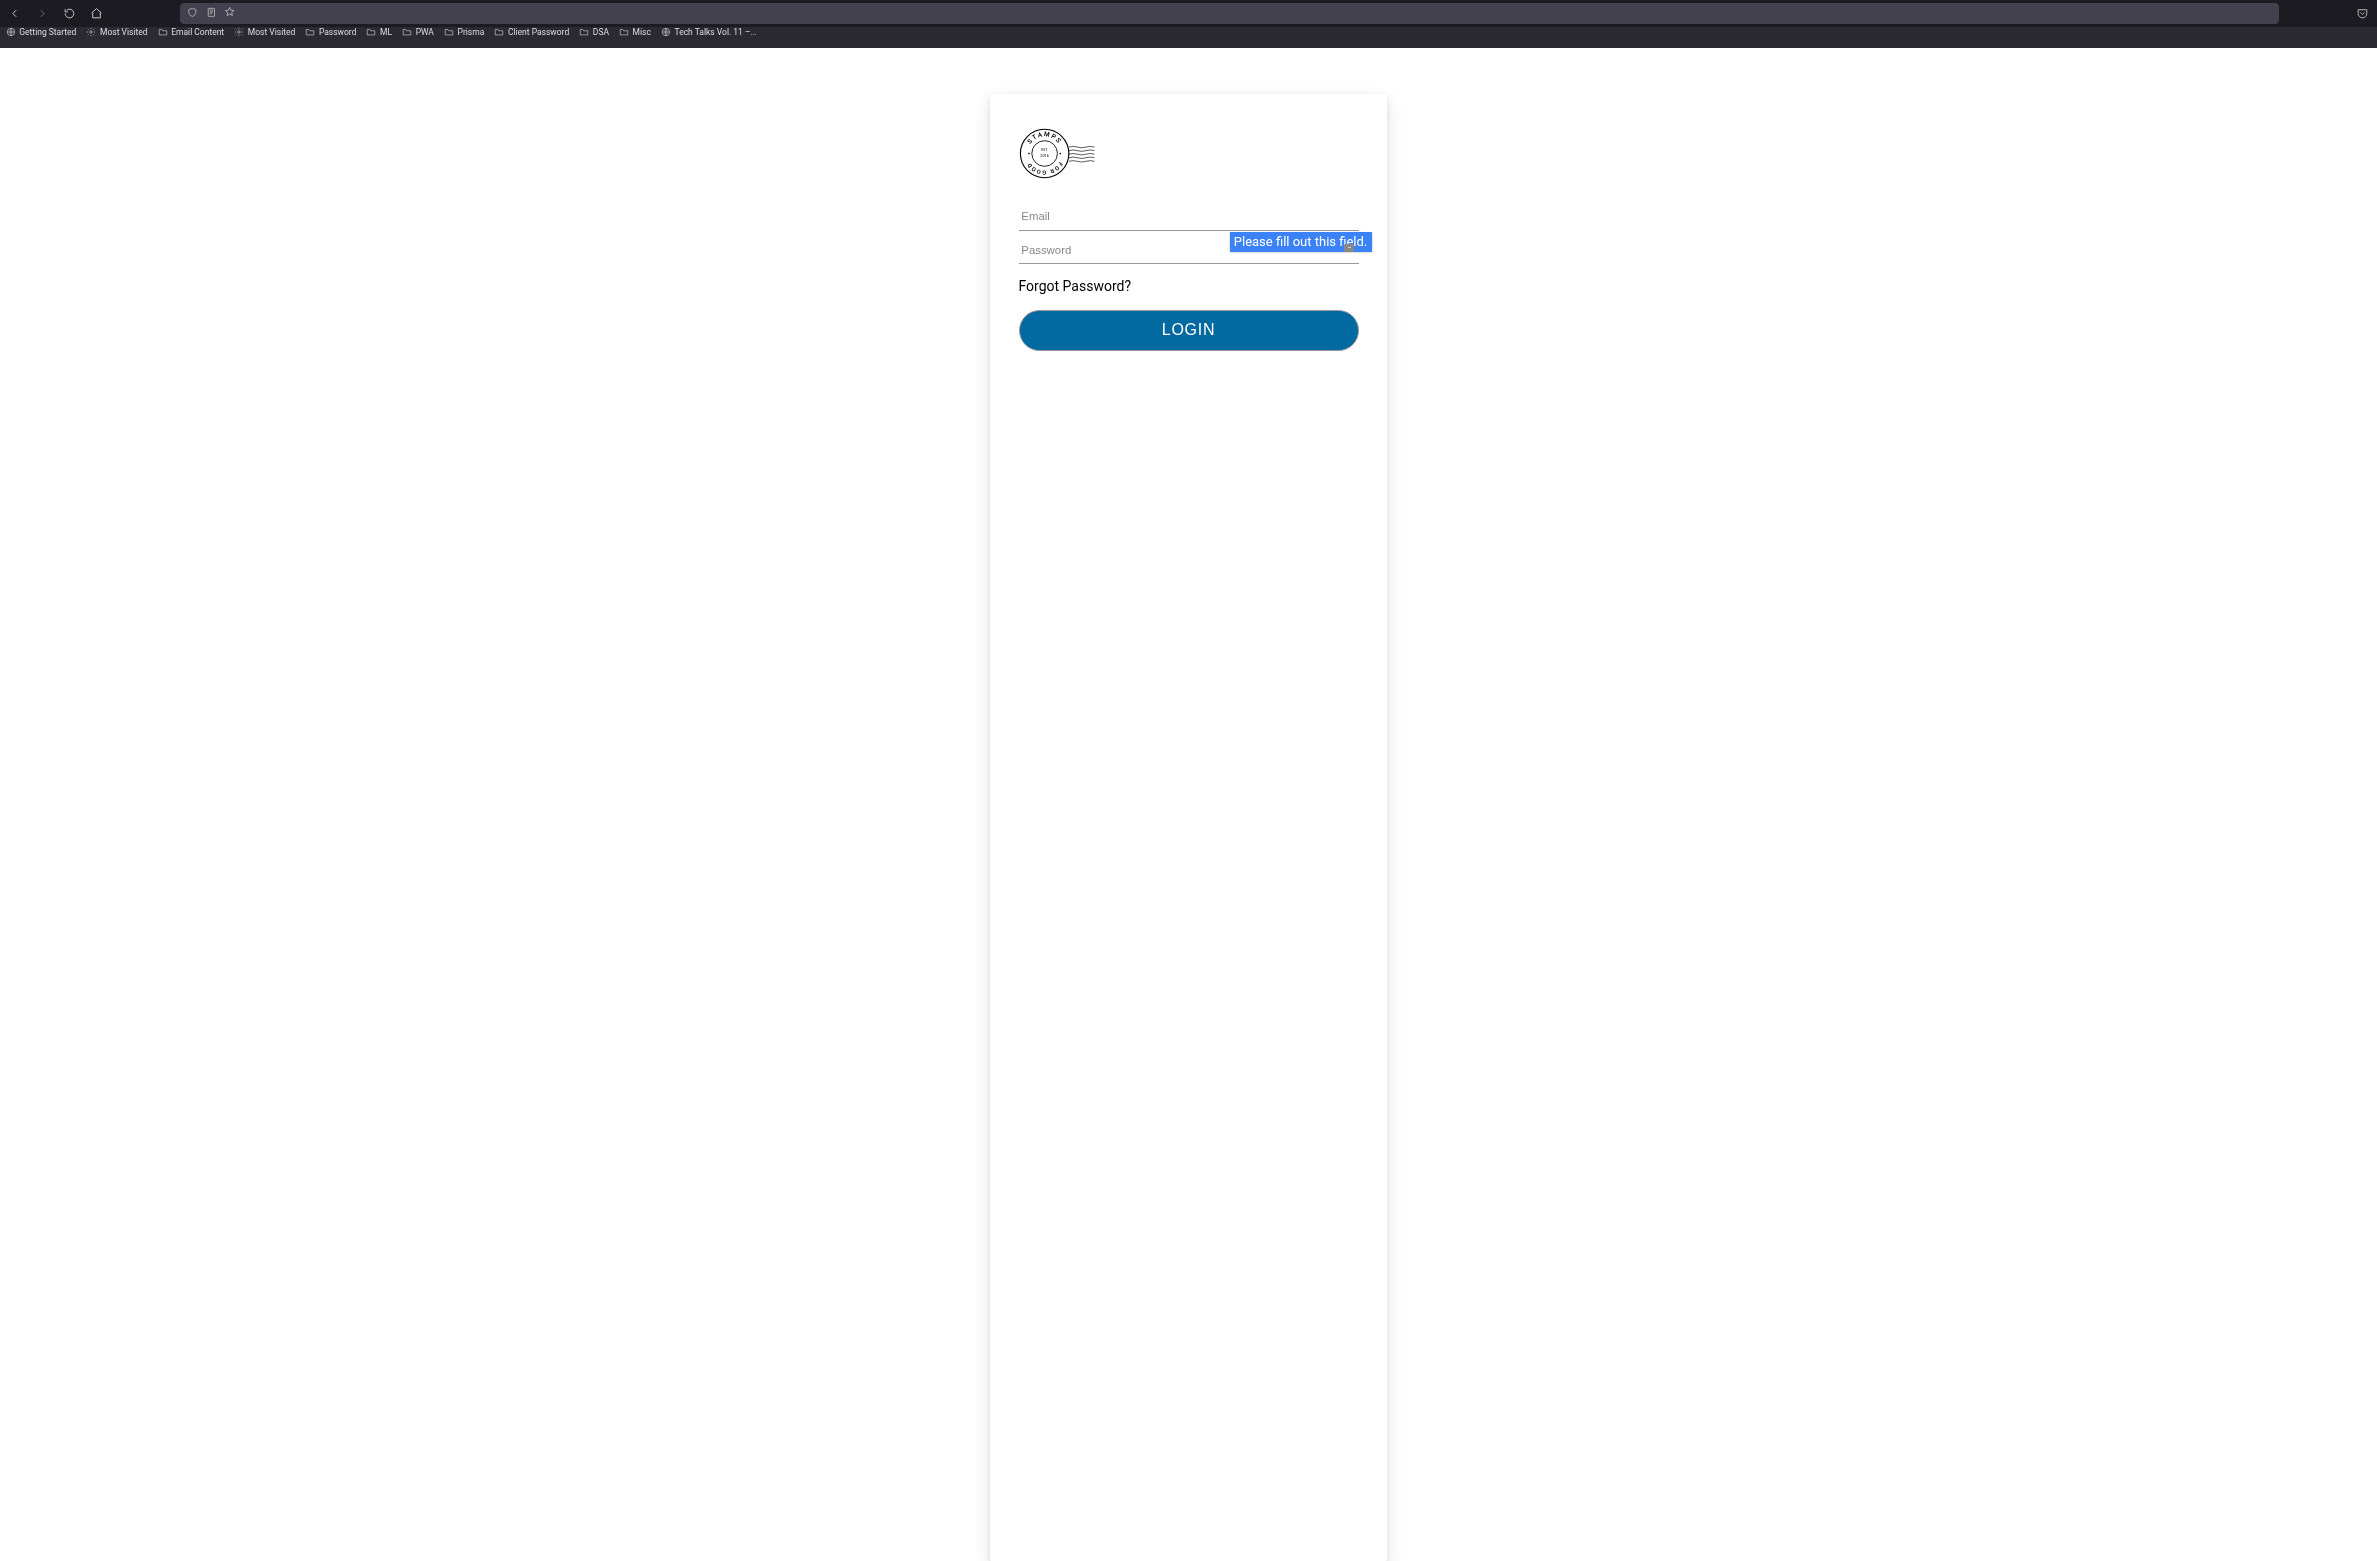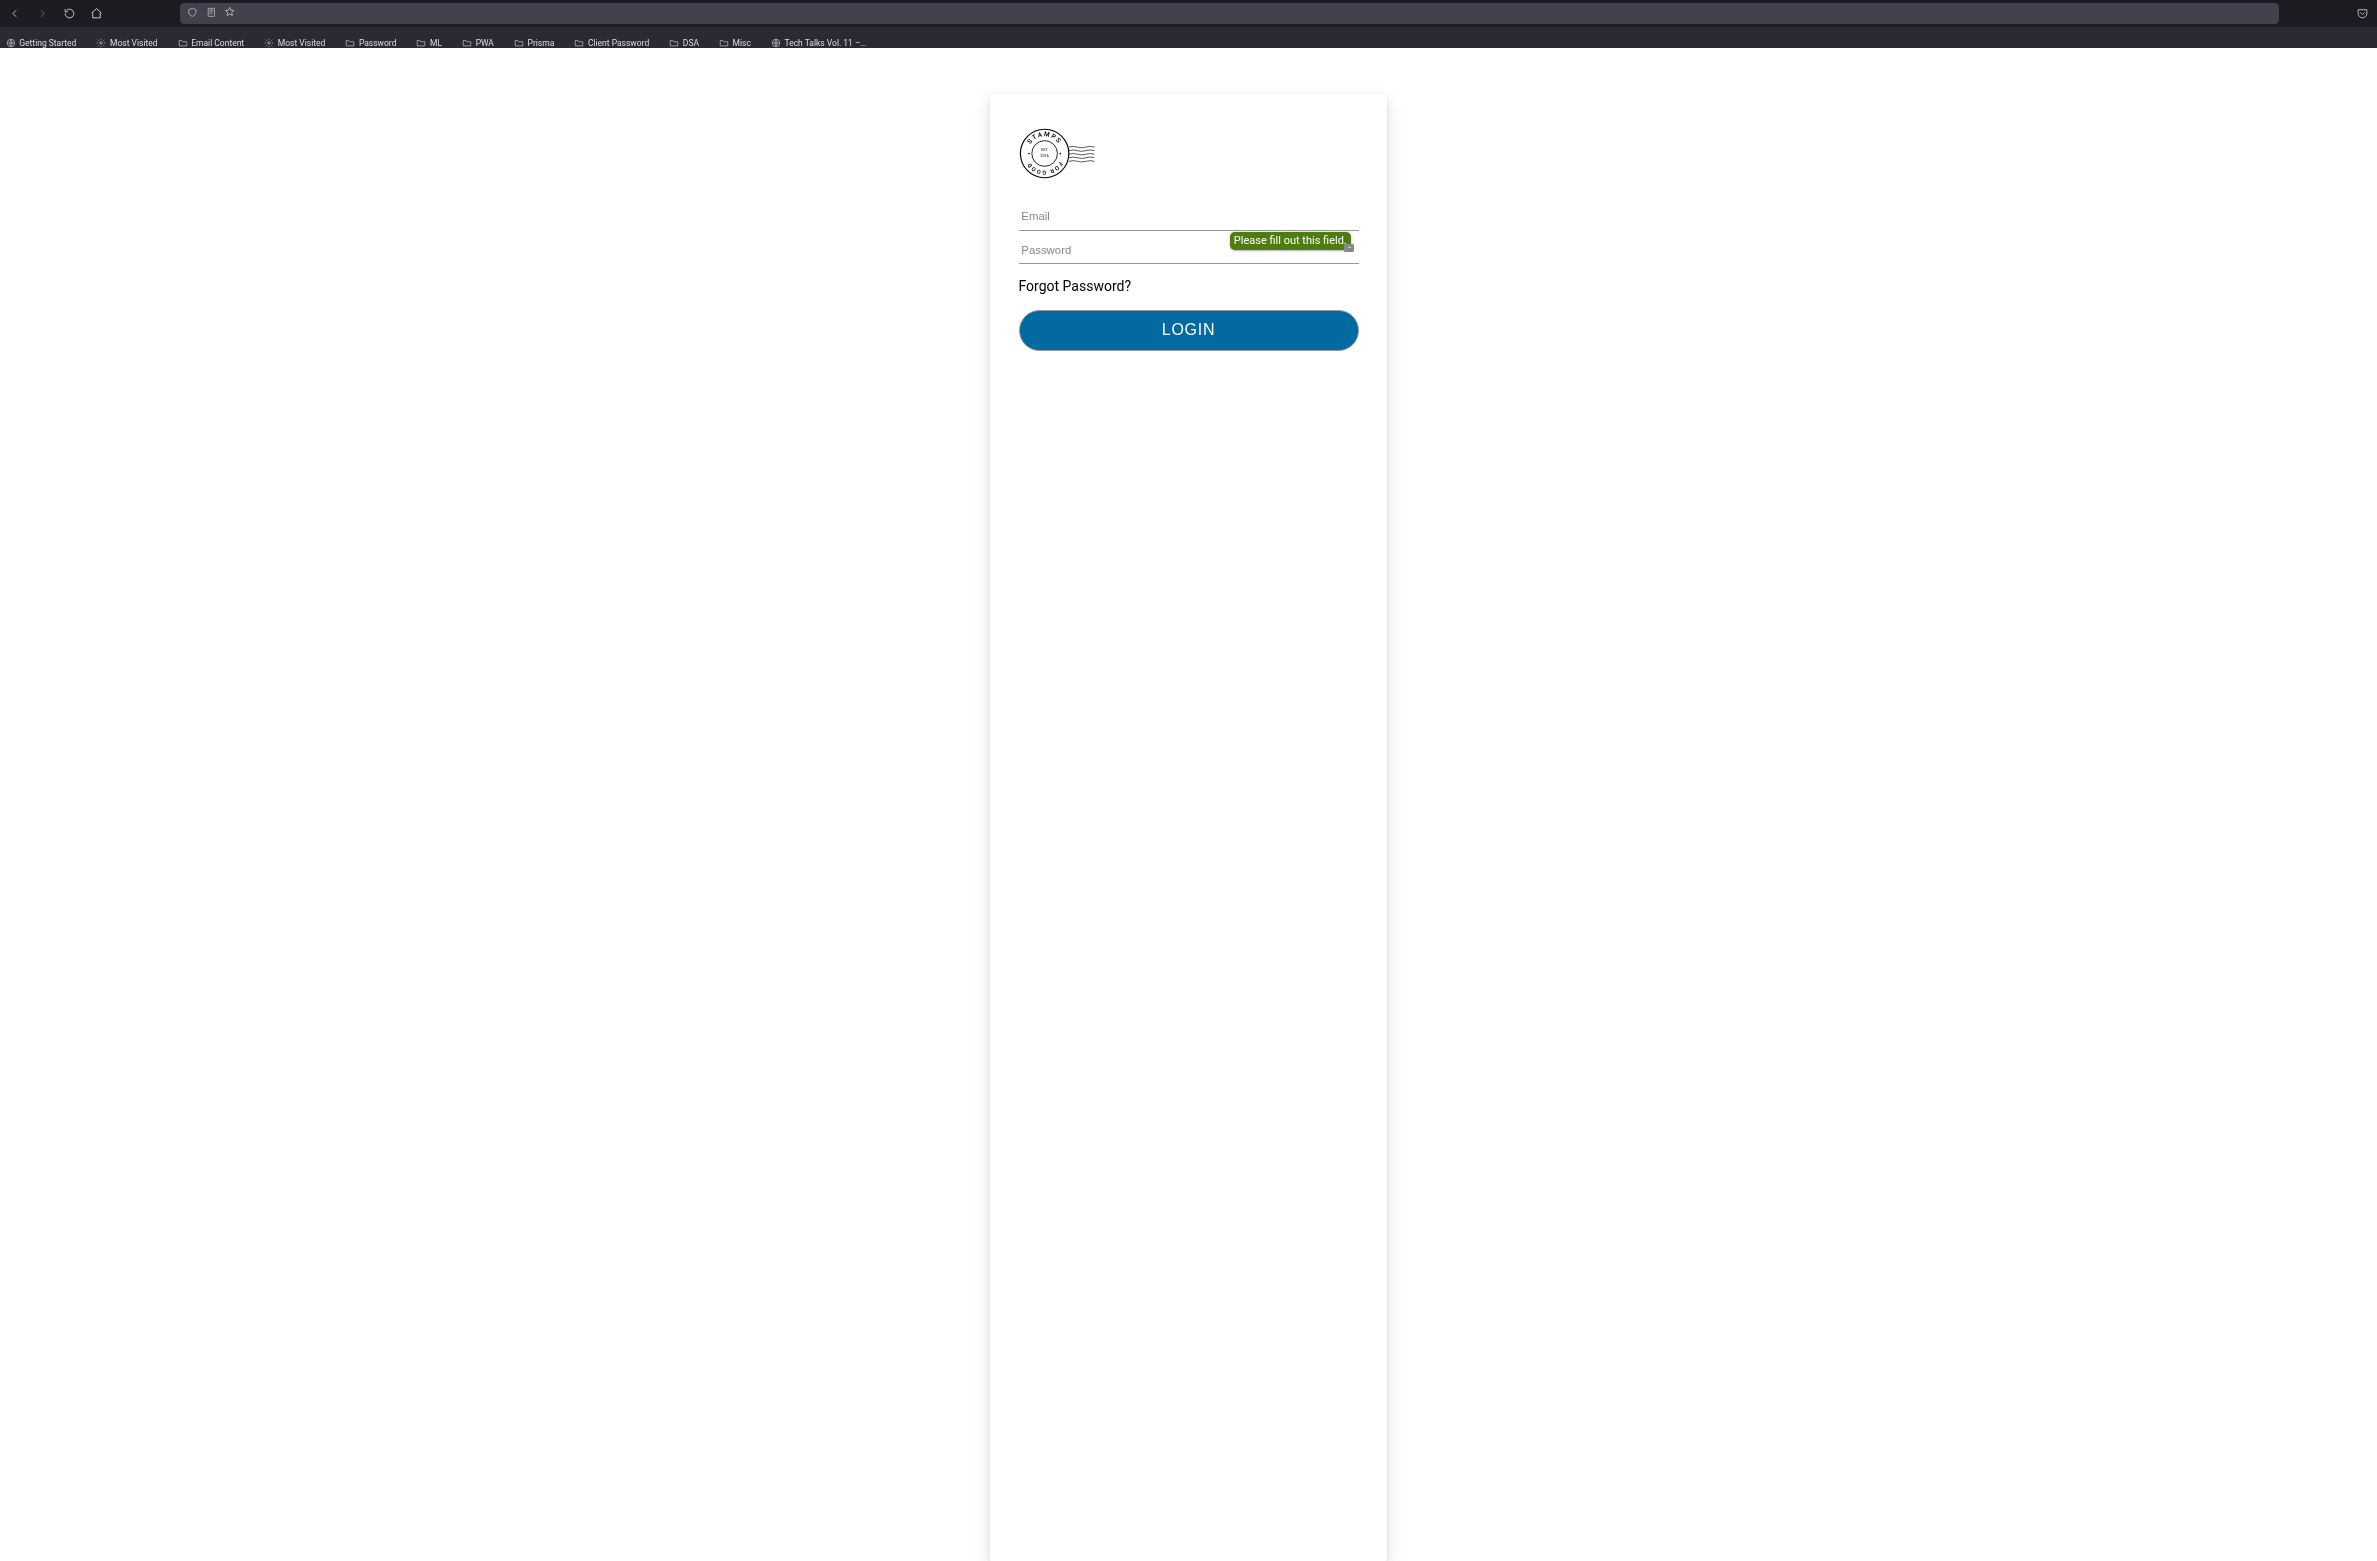--- a/index.html
+++ b/index.html
@@ -112,24 +112,24 @@
       width: 13px;
       height: 13px;
       stroke: #ccc;
       fill: none;
       stroke-width: 1.6;
     }
     
     
     .bookmarks-bar {
       display: flex;
-      align-items: flex-end;
+      align-items: flex-start;
       height: 21.4px;
       padding: 0 5.7px;
-      gap: 20px;
+      gap: 10px;
       background: #2b2a33;
       font-size: 8.5px;
     }
     
     .bookmark-item {
       display: flex;
       align-items: center;
       gap: 3.6px;
       color: #ddd;
       cursor: pointer;
@@ -192,25 +192,25 @@
     }
     
     .text-input::placeholder {
       color: #888;
     }
     
     .validation-tooltip {
       position: absolute;
       top: 29px;
       left: 211px;
-      background: #4d7c0f;
+      background: #3b82f6;
       color: #fff;
-      font-size: 11px;
+      font-size: 13px;
       padding: 2.1px 4.3px;
-      border-radius: 5px;
+      border-radius: 0;
       white-space: nowrap;
       box-shadow: 0 0.7px 2.1px rgba(0,0,0,0.3);
     }
     
     .password-manager-icon {
       position: absolute;
       right: 4.3px;
       top: 7.1px;
       width: 10px;
       height: 8.5px;

